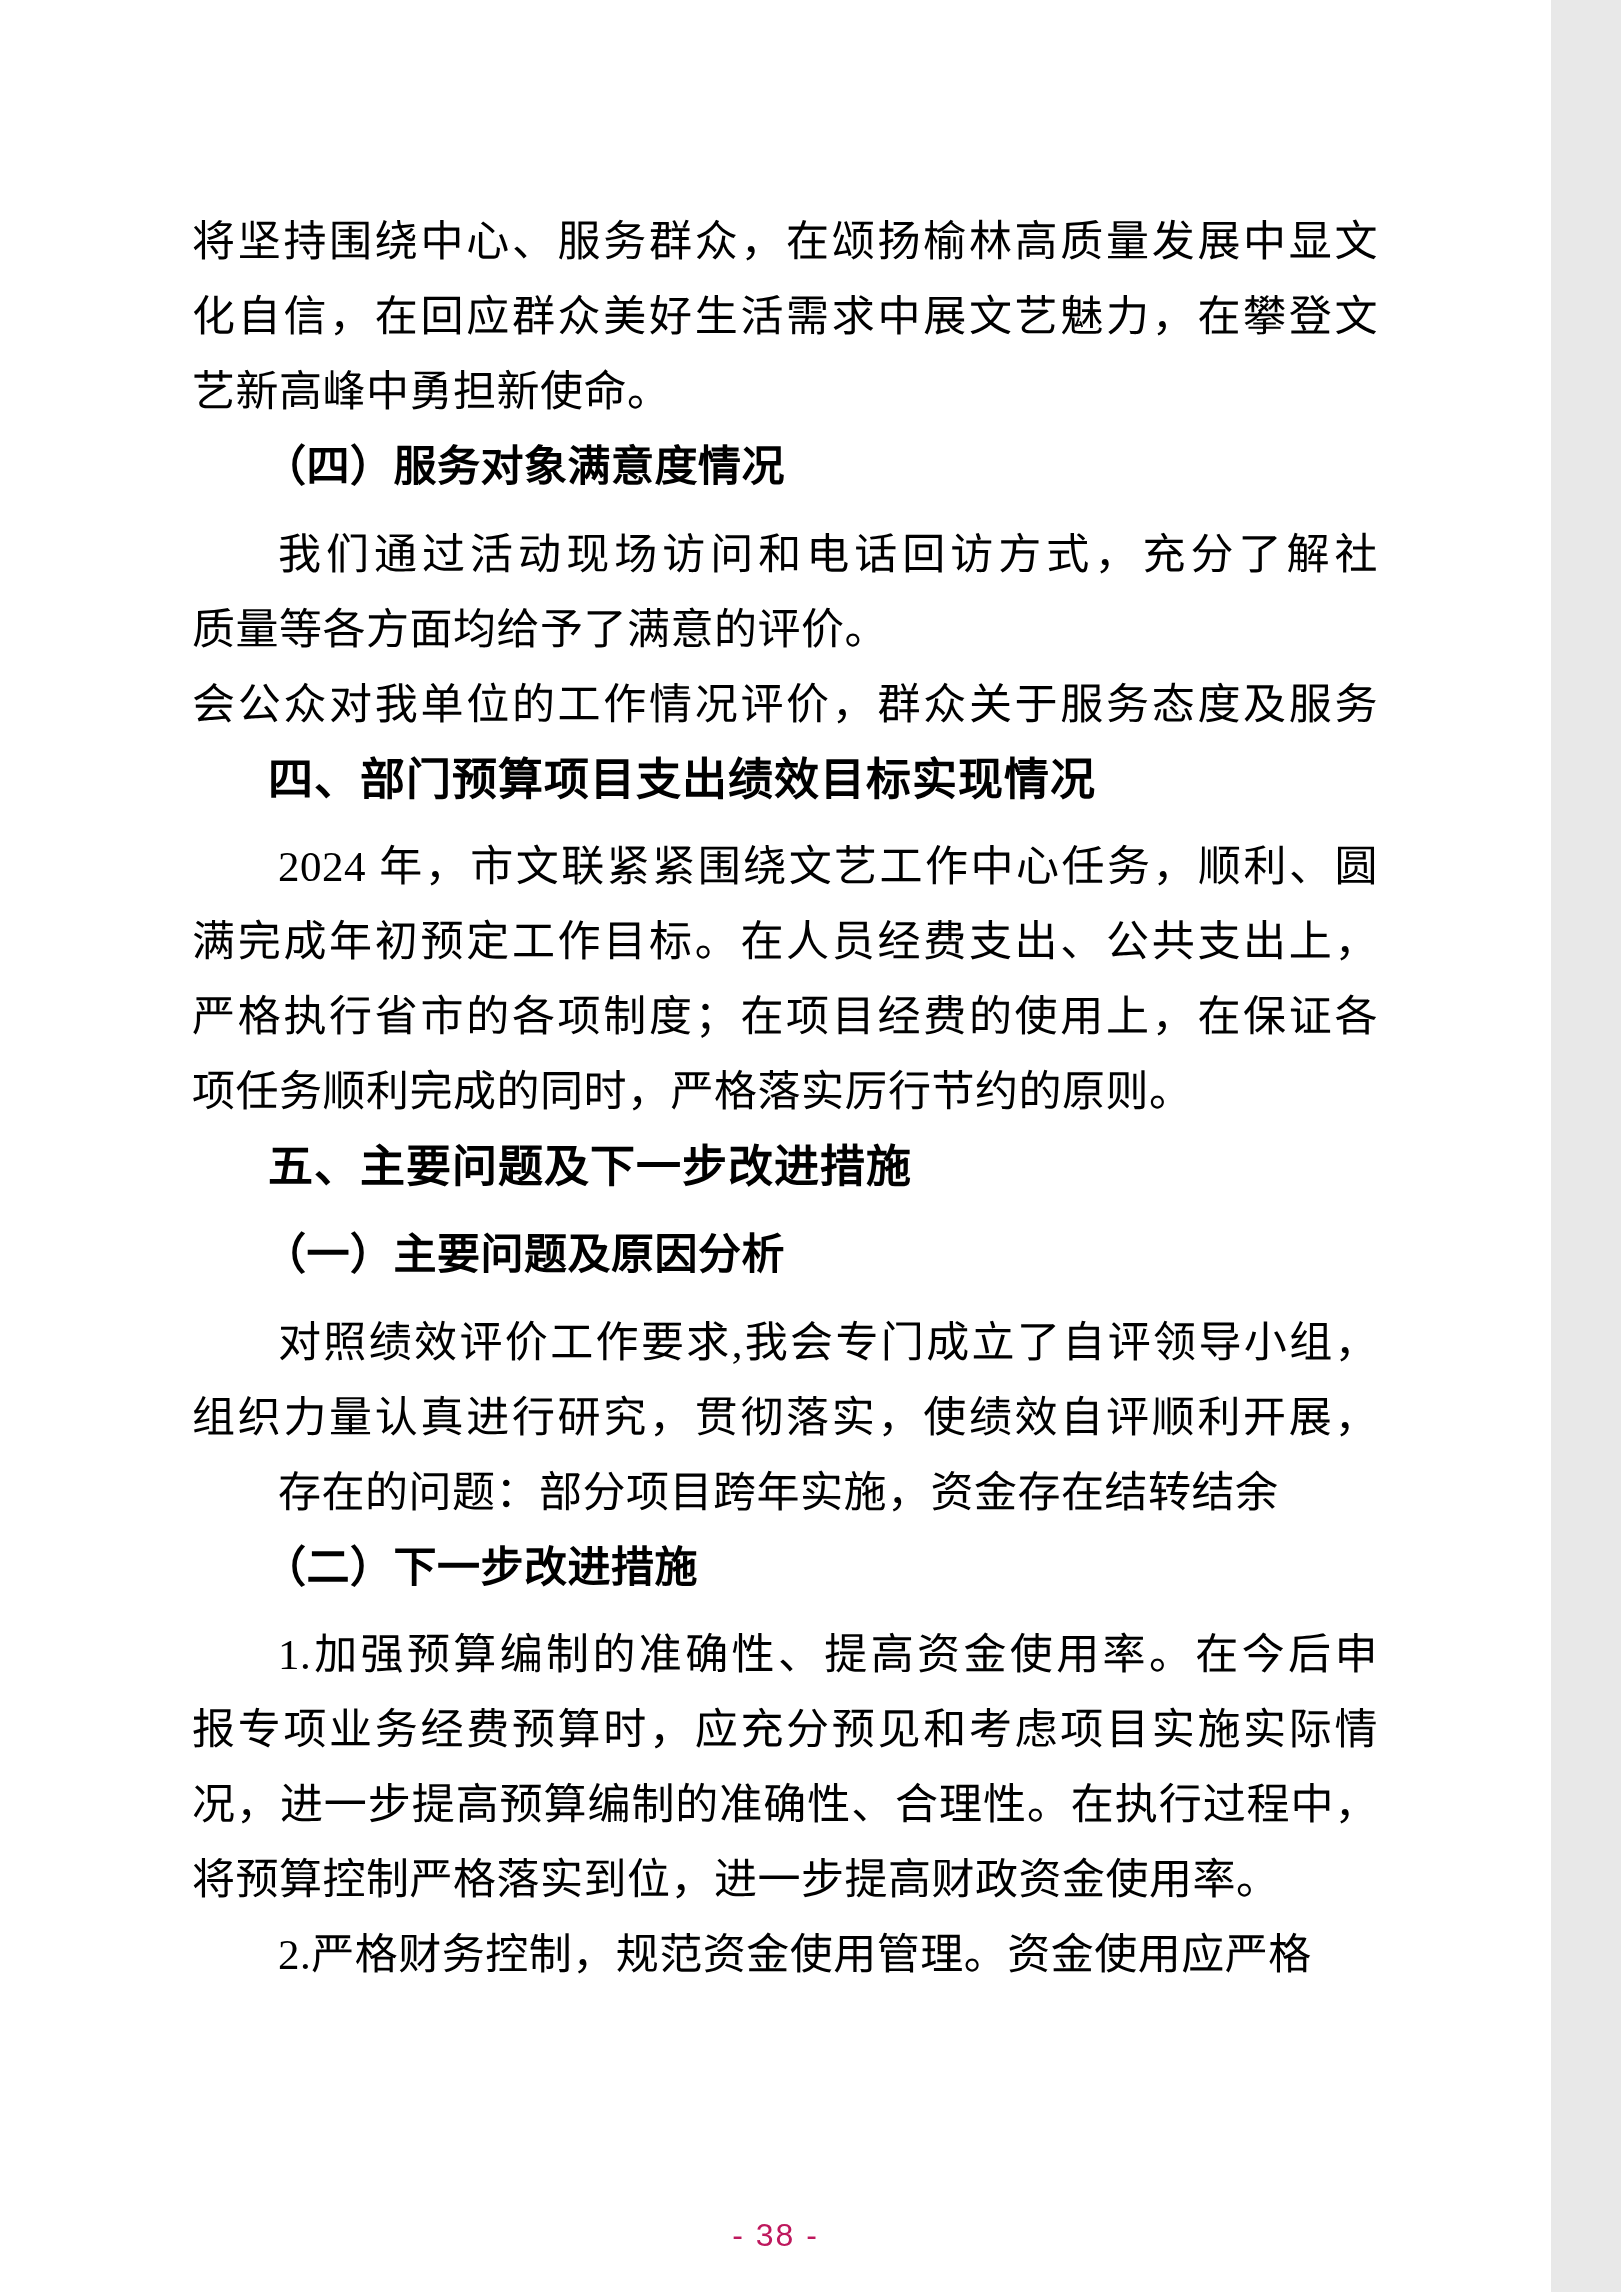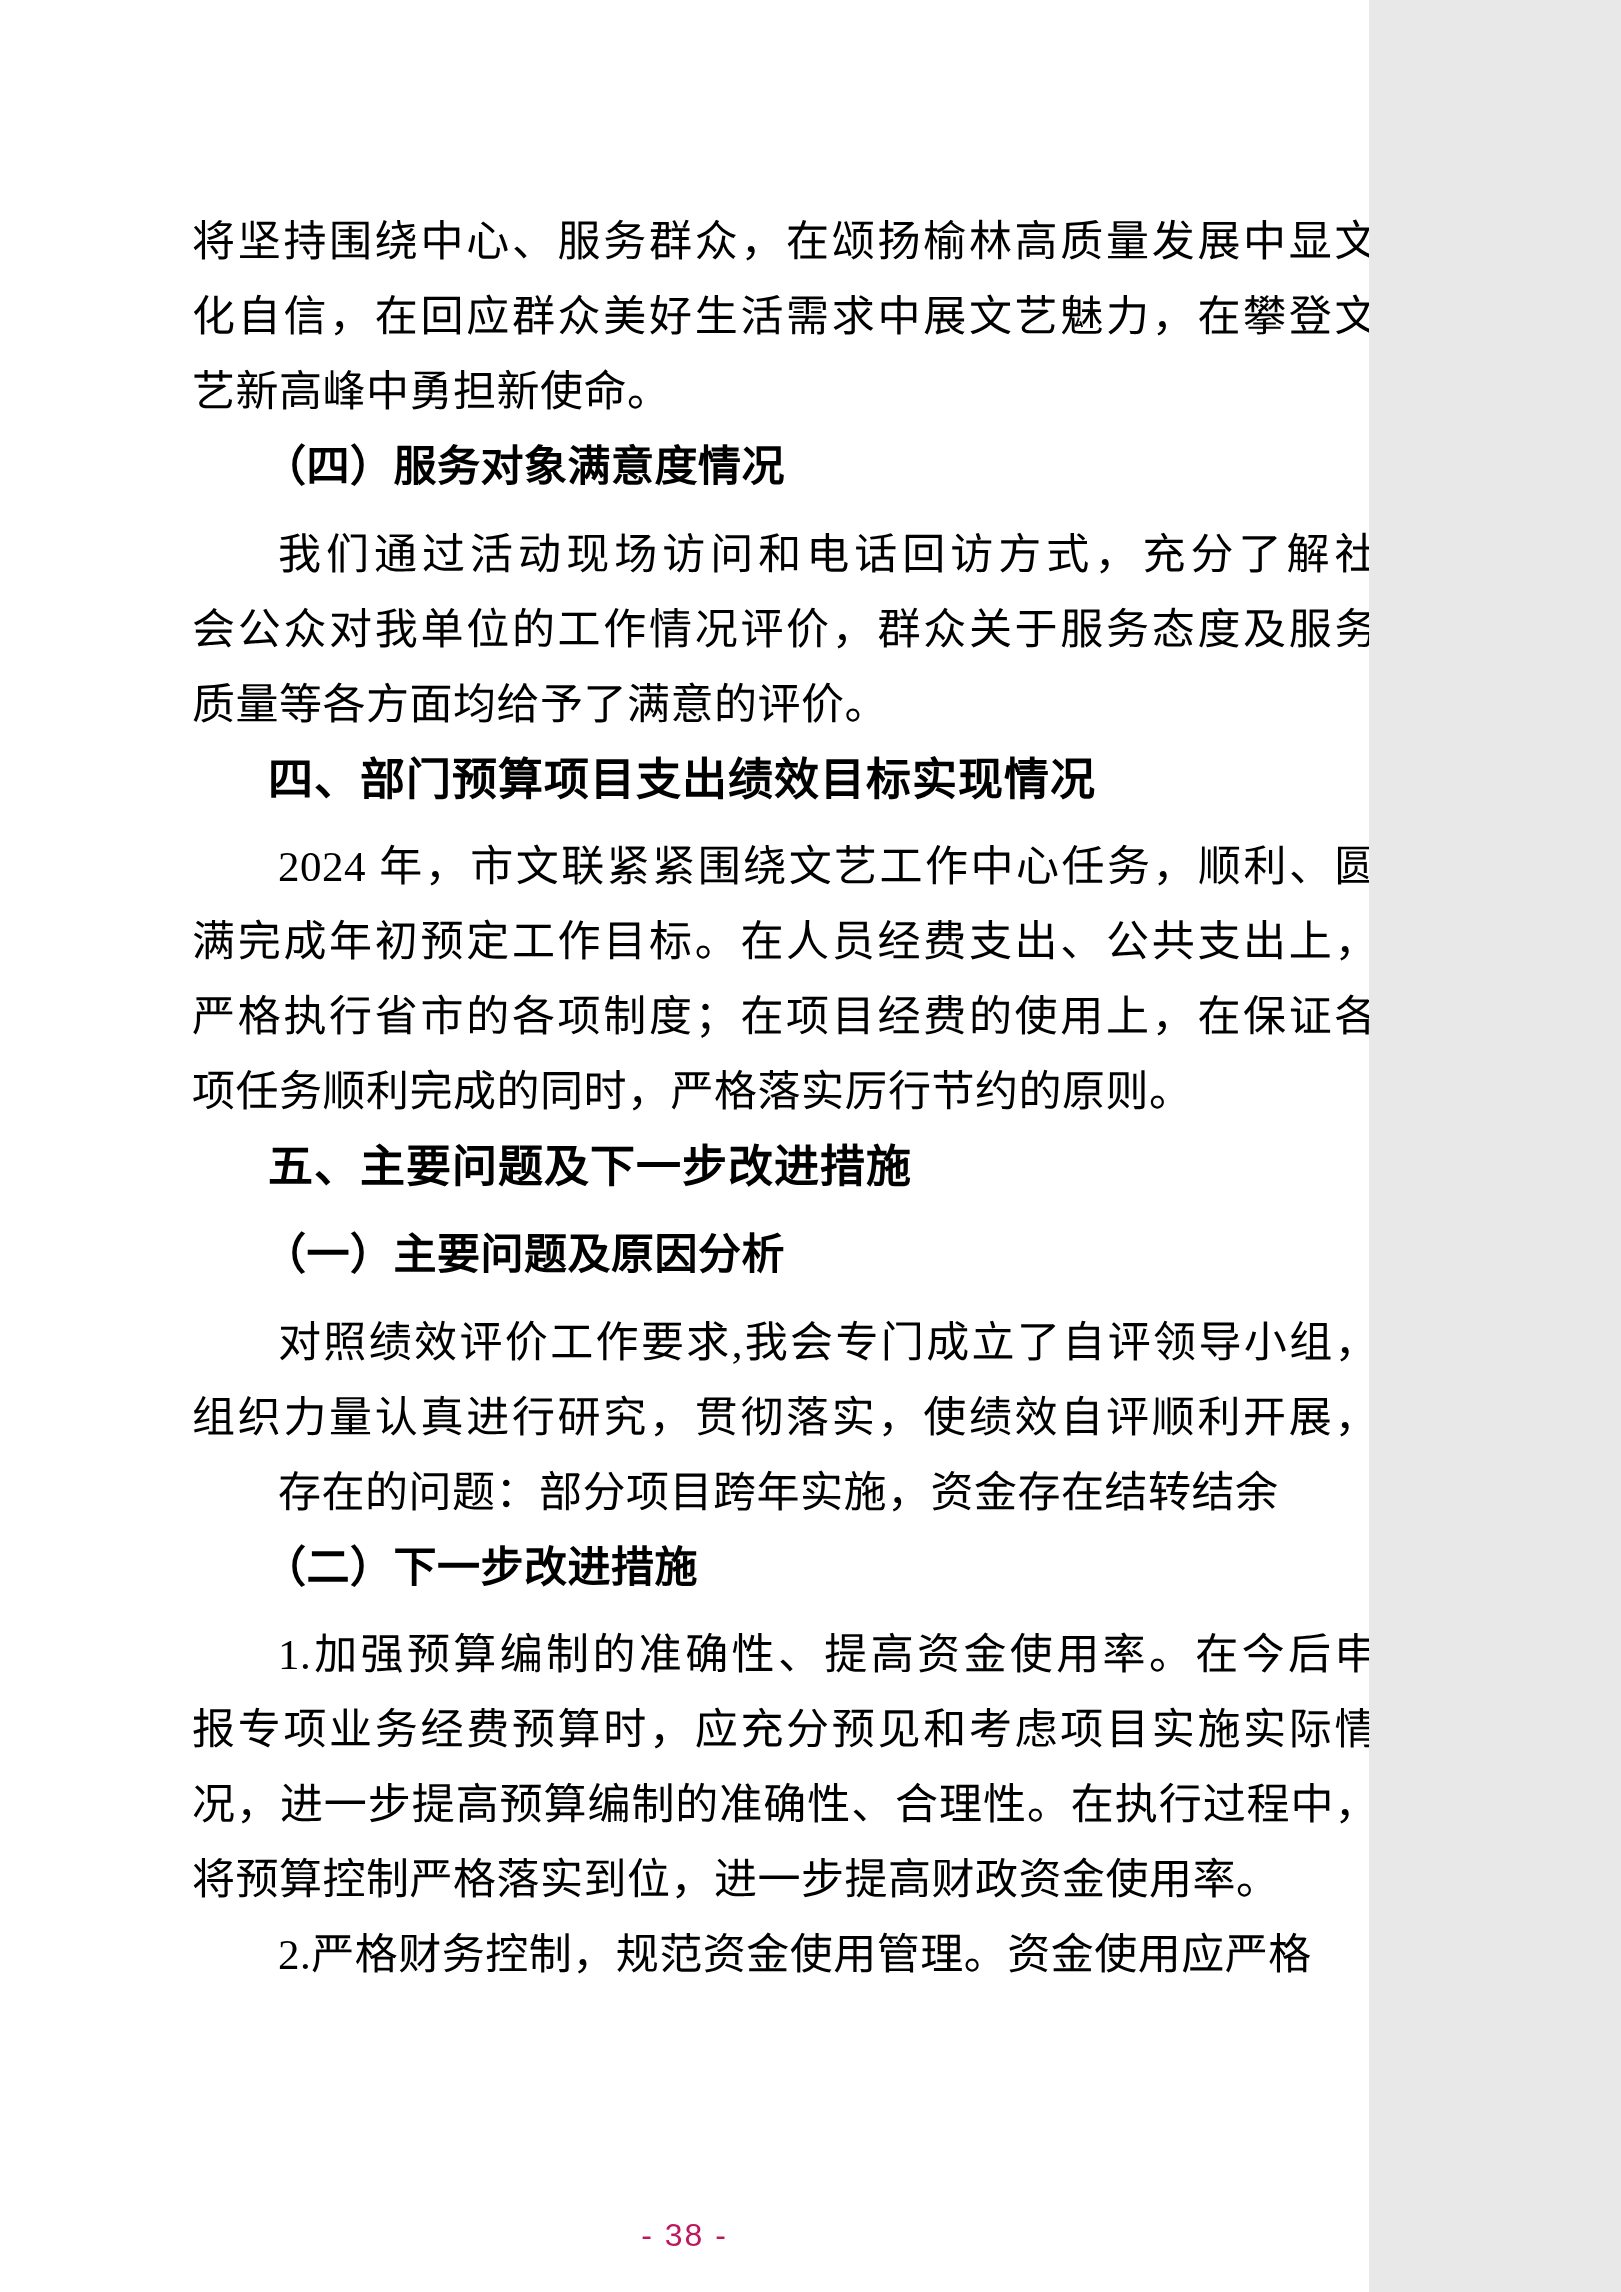--- a/index.html
+++ b/index.html
@@ -1,19 +1,19 @@
 <!DOCTYPE html>
 <html lang="zh-CN"><head>
 <meta charset="utf-8">
 <title>Document Page</title>
 <style>
   html, body { margin: 0; padding: 0; background: #e8e8e8; }
   .page {
     position: relative;
-    width: 1369px;
+    width: 1551px;
     height: 2293px;
     background: #ffffff;
     overflow: hidden;
     color: #000000;
     font-family: "Liberation Serif", "DejaVu Serif", serif;
   }
   .doc {
     position: absolute;
     left: 192px;
     top: 204px;
@@ -66,22 +66,22 @@
 </head>
 <body>
 
 <div class="page">
   <div class="doc">
     <div class="line fill">将坚持围绕中心、服务群众，在颂扬榆林高质量发展中显文</div>
     <div class="line fill">化自信，在回应群众美好生活需求中展文艺魅力，在攀登文</div>
     <div class="line">艺新高峰中勇担新使命。</div>
     <div class="line h-kai">（四）服务对象满意度情况</div>
     <div class="line fill ind">我们通过活动现场访问和电话回访方式，充分了解社</div>
+    <div class="line">质量等各方面均给予了满意的评价。</div>
     <div class="line fill">会公众对我单位的工作情况评价，群众关于服务态度及服务</div>
-    <div class="line">质量等各方面均给予了满意的评价。</div>
     <div class="line h-bold">四、部门预算项目支出绩效目标实现情况</div>
     <div class="line fill ind">2024 年，市文联紧紧围绕文艺工作中心任务，顺利、圆</div>
     <div class="line fill">满完成年初预定工作目标。在人员经费支出、公共支出上，</div>
     <div class="line fill">严格执行省市的各项制度；在项目经费的使用上，在保证各</div>
     <div class="line">项任务顺利完成的同时，严格落实厉行节约的原则。</div>
     <div class="line h-bold">五、主要问题及下一步改进措施</div>
     <div class="line h-kai">（一）主要问题及原因分析</div>
     <div class="line fill ind">对照绩效评价工作要求,我会专门成立了自评领导小组，</div>
     <div class="line fill">组织力量认真进行研究，贯彻落实，使绩效自评顺利开展，</div>
     <div class="line ind">存在的问题：部分项目跨年实施，资金存在结转结余</div>

